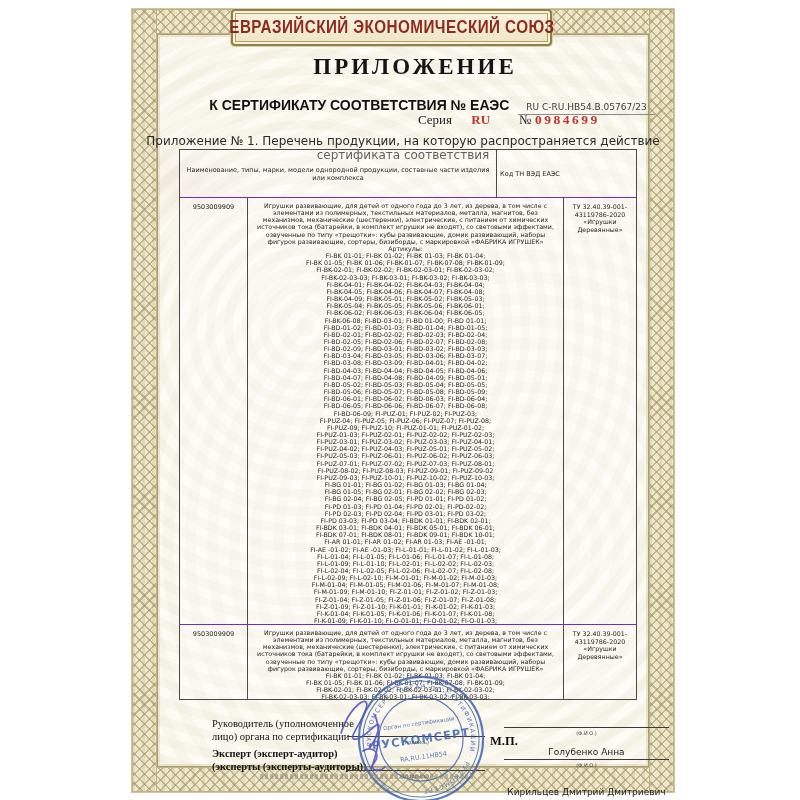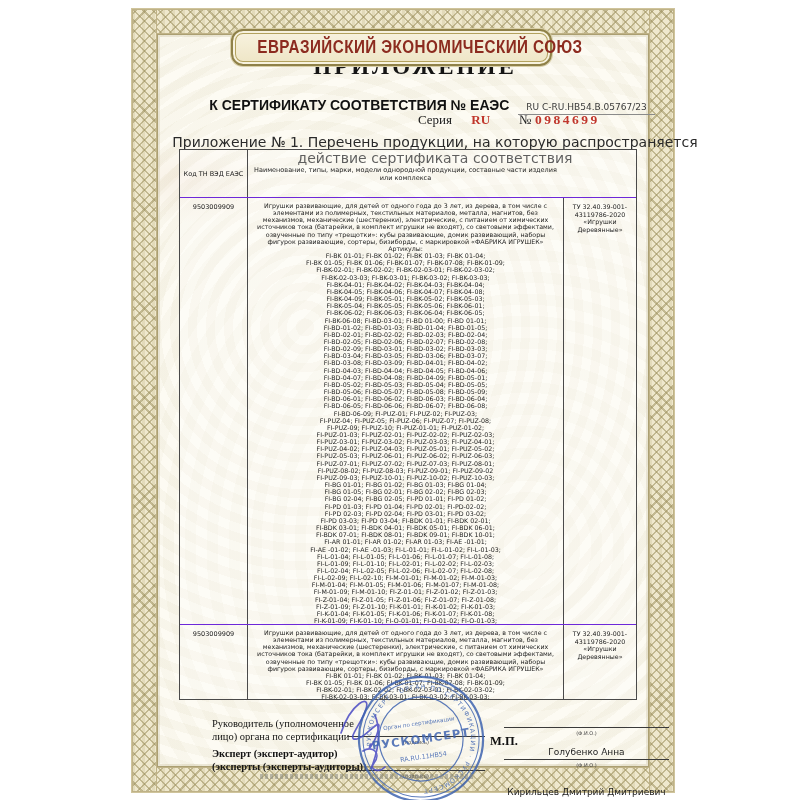--- a/index.html
+++ b/index.html
@@ -18,43 +18,43 @@
   .bstrip.bottom{left:0;bottom:0;width:100%;height:25px;}
   .bstrip.left{left:0;top:0;width:25px;height:100%;}
   .bstrip.right{right:0;top:0;width:25px;height:100%;}
   .inner{position:absolute;inset:25px;border:1px solid #ab9f72;
          box-shadow:inset 0 0 0 2px rgba(176,164,120,.22);
          background:
            radial-gradient(120px 60px at 6% 20%, rgba(205,150,120,.10), rgba(0,0,0,0) 70%),
            repeating-radial-gradient(circle at 30% 40%, rgba(205,196,160,.10) 0 9px, rgba(0,0,0,0) 9px 18px),
            repeating-radial-gradient(circle at 75% 70%, rgba(205,196,160,.08) 0 11px, rgba(0,0,0,0) 11px 22px),
            #fdfbf3;}
-  .banner{position:absolute;left:99px;top:20px;width:317px;height:33px;z-index:6;
-          border:2px solid #8f8148;border-radius:12px;
+  .banner{position:absolute;left:99px;top:0;width:317px;height:33px;z-index:6;
+          border:2px solid #8f8148;border-radius:4px;
           box-shadow:inset 0 0 0 2px #f7f2de, inset 0 0 0 3px #b3a25e, 0 0 0 1px #d9cfa8;
           background:linear-gradient(#f8f3e0,#eee5c5);
-          display:flex;align-items:center;}
+          display:flex;align-items:center;justify-content:center;}
   .banner-text{font-family:"Liberation Sans",sans-serif;font-weight:bold;font-size:17.5px;
           color:#8c2b1f;white-space:nowrap;transform:scaleX(.87);letter-spacing:.5px;}
   .doc-title{position:absolute;left:12px;top:45px;width:100%;text-align:center;
           font-family:"Liberation Serif",serif;font-weight:bold;font-size:23px;
           letter-spacing:3px;color:#151515;}
   .cert-line{position:absolute;left:0;top:86px;width:100%;text-align:center;
           padding-left:58px;box-sizing:border-box;white-space:nowrap;color:#111;}
   .cert-label{font-family:Liberation Sans, sans-serif;font-weight:bold;font-size:14px;}
   .cert-number{font-family:"DejaVu Sans",sans-serif;font-size:9px;color:#3a3a3a;
           border-bottom:1px solid #8a8a8a;padding:0 8px 2px 8px;margin-left:4px;}
   .series-line{position:absolute;left:286px;top:103px;white-space:nowrap;
           font-family:"Liberation Serif",serif;font-size:13px;color:#1a1a1a;}
   .series-value{color:#c0362c;font-weight:bold;margin-left:16px;}
   .blank-no-sign{margin-left:26px;}
   .blank-no{color:#c0362c;font-family:"Liberation Serif",serif;font-weight:bold;
           font-size:13.5px;letter-spacing:2.5px;}
   .appendix-note{position:absolute;left:0;top:125px;width:100%;text-align:center;
-          font-size:14px;color:#2a2a2a;margin-left:32px;}
+          font-size:12px;color:#2a2a2a;}
   
   .tbl{position:absolute;left:47px;top:140px;width:458px;height:551px;
        border:1px solid #4a4a4a;box-sizing:border-box;background:rgba(255,255,255,.25);}
   .trow{display:flex;width:100%;box-sizing:border-box;}
   .trow + .trow{border-top:1px solid #6d28d9;}
   .tc{box-sizing:border-box;overflow:hidden;color:#1c1c1c;}
   .tc + .tc{border-left:1px solid #4a4a4a;}
   .c1{width:67px;}
   .c2{width:316px;}
   .c3{width:73px;flex:1;}
@@ -106,22 +106,22 @@
       <span>Серия</span>
       <span class="series-value">RU</span>
       <span class="blank-no-sign">№</span>
       <span class="blank-no">0984699</span>
     </div>
 
     <div class="appendix-note">Приложение № 1. Перечень продукции, на которую распространяется действие сертификата соответствия</div>
 
     <div class="tbl">
       <div class="trow">
+        <div class="tc c2 th">Наименование, типы, марки, модели однородной продукции, составные части изделия или комплекса</div>
         <div class="tc c1 th">Код ТН ВЭД ЕАЭС</div>
-        <div class="tc c2 th">Наименование, типы, марки, модели однородной продукции, составные части изделия или комплекса</div>
       </div>
       <div class="trow r1">
         <div class="tc c1 cell-code">9503009909</div>
         <div class="tc c2">
           <div class="cell-desc">Игрушки развивающие, для детей от одного года до 3 лет, из дерева, в том числе с элементами из полимерных, текстильных материалов, металла, магнитов, без механизмов, механические (шестеренки), электрические, с питанием от химических источников тока (батарейки, в комплект игрушки не входят), со световыми эффектами, озвученные по типу «трещотки»: кубы развивающие, домик развивающий, наборы фигурок развивающие, сортеры, бизиборды, с маркировкой «ФАБРИКА ИГРУШЕК» Артикулы:</div>
           <div class="cell-arts">FI-BK 01-01; FI-BK 01-02; FI-BK 01-03; FI-BK 01-04;
 FI-BK 01-05; FI-BK 01-06; FI-BK-01-07; FI-BK-07-08; FI-BK-01-09;
 FI-BK-02-01; FI-BK-02-02; FI-BK-02-03-01; FI-BK-02-03-02;
 FI-BK-02-03-03; FI-BK-03-01; FI-BK-03-02; FI-BK-03-03;
 FI-BK-04-01; FI-BK-04-02; FI-BK-04-03; FI-BK-04-04;

